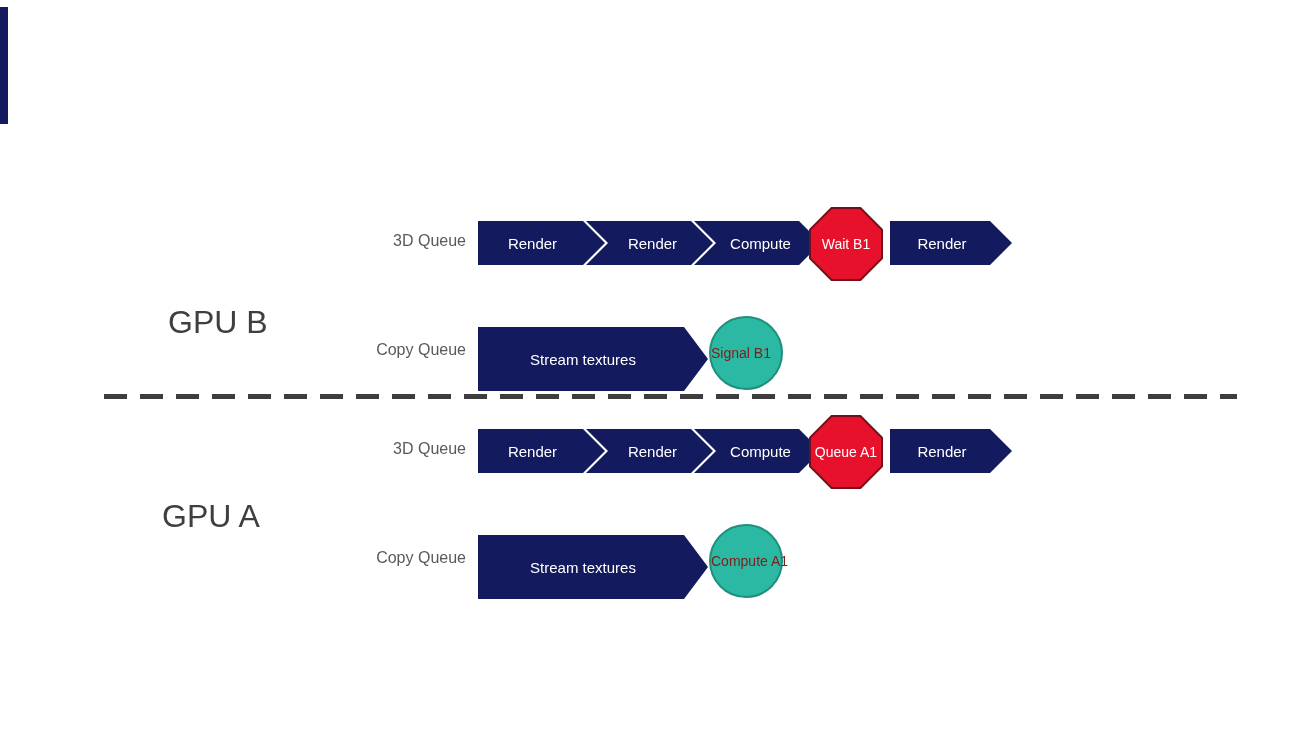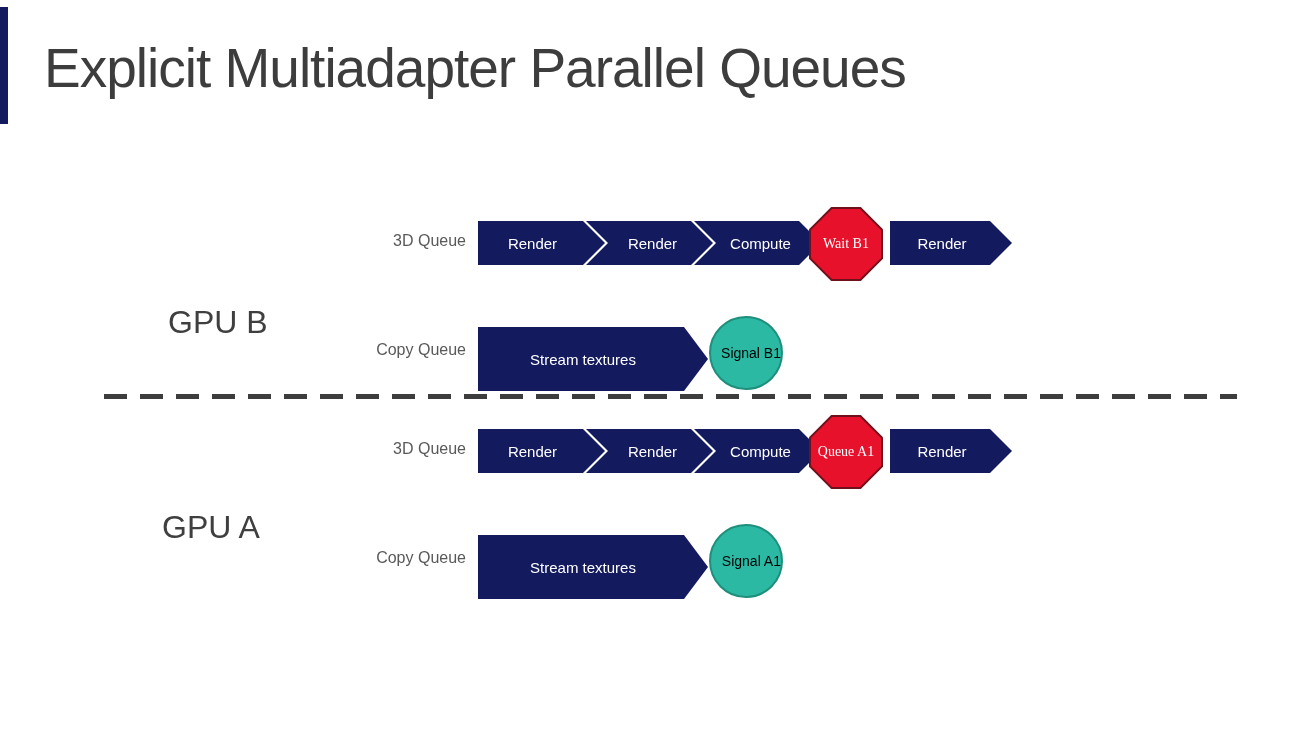--- a/index.html
+++ b/index.html
@@ -90,53 +90,51 @@
     width: 70px;
     height: 70px;
     clip-path: polygon(30% 0, 70% 0, 100% 30%, 100% 70%, 70% 100%, 30% 100%, 0 70%, 0 30%);
     background: #e8112b;
     color: #ffffff;
     font-size: 14px;
     display: flex;
     align-items: center;
     justify-content: center;
     white-space: nowrap;
-    font-family: Liberation Serif, serif;
   }
   .signal-circle {
     position: absolute;
     width: 70px;
     height: 70px;
     border-radius: 50%;
     background: #2cb9a3;
     border: 2px solid #1e8f7c;
-    color: #000000;
+    color: #7f1d1d;
     font-size: 14px;
     display: flex;
     align-items: center;
-    justify-content: flex-end;
+    justify-content: flex-start;
     white-space: nowrap;
   }
   .dashed-line {
     position: absolute;
     left: 104px;
     top: 394px;
     width: 1133px;
     height: 5px;
     background: repeating-linear-gradient(90deg, #3d3d3d 0 23px, transparent 23px 36px);
   }
 </style>
 </head>
 <body>
 
 <div class="slide">
 
   <div class="accent-bar"></div>
 
-  <div class="title">Explicit Multiadapter Parallel Queues</div>
 
   <div class="gpu-label" style="left:168px; top:282px;">GPU B</div>
 
   <div class="queue-label" style="top:232px;">3D Queue</div>
 
   <div class="chev flat" style="left:478px; top:221px; width:127px;">
     <span>Render</span>
   </div>
   <div class="chev notch" style="left:586px; top:221px; width:127px;">
     <span>Render</span>
@@ -160,21 +158,21 @@
   <div class="chev stream" style="left:478px; top:327px; width:230px;">
     <span>Stream textures</span>
   </div>
 
   <div class="signal-circle" style="left:709px; top:316px;">
     <span>Signal B1</span>
   </div>
 
   <div class="dashed-line"></div>
 
-  <div class="gpu-label" style="left:162px; top:487px;text-align:center;">GPU A</div>
+  <div class="gpu-label" style="left:162px; top:476px;text-align:center;">GPU A</div>
 
   <div class="queue-label" style="top:440px;">3D Queue</div>
 
   <div class="chev flat" style="left:478px; top:429px; width:127px;">
     <span>Render</span>
   </div>
   <div class="chev notch" style="left:586px; top:429px; width:127px;">
     <span>Render</span>
   </div>
   <div class="chev notch" style="left:694px; top:429px; width:127px;">
@@ -191,16 +189,16 @@
     <span>Render</span>
   </div>
 
   <div class="queue-label" style="top:549px;">Copy Queue</div>
 
   <div class="chev stream" style="left:478px; top:535px; width:230px;">
     <span>Stream textures</span>
   </div>
 
   <div class="signal-circle" style="left:709px; top:524px;">
-    <span>Signal A1</span>
+    <span>Compute A1</span>
   </div>
 
 </div>
 
 </body></html>

